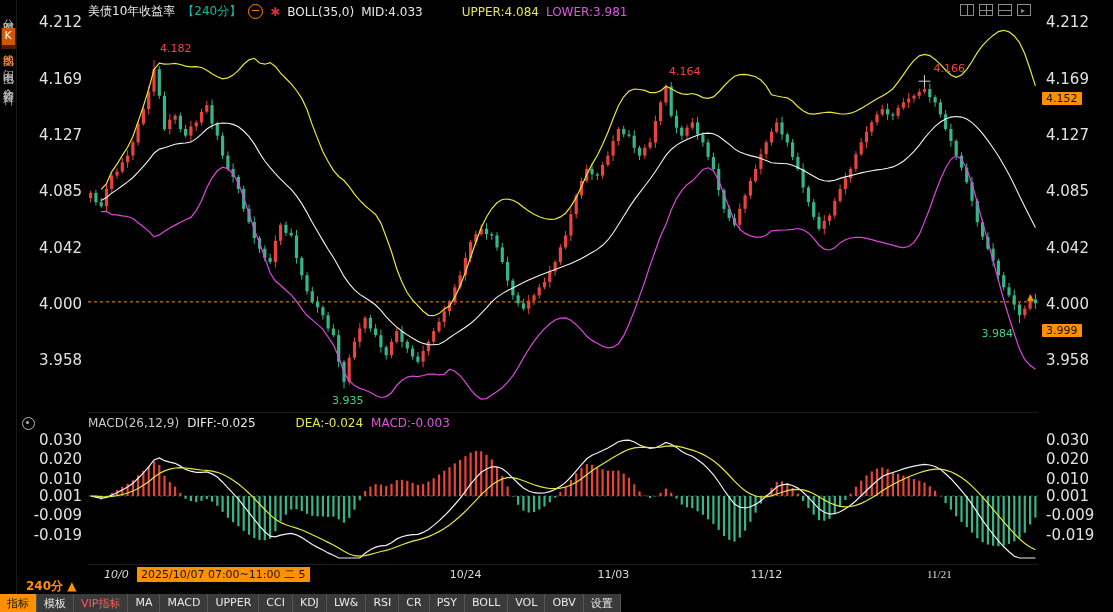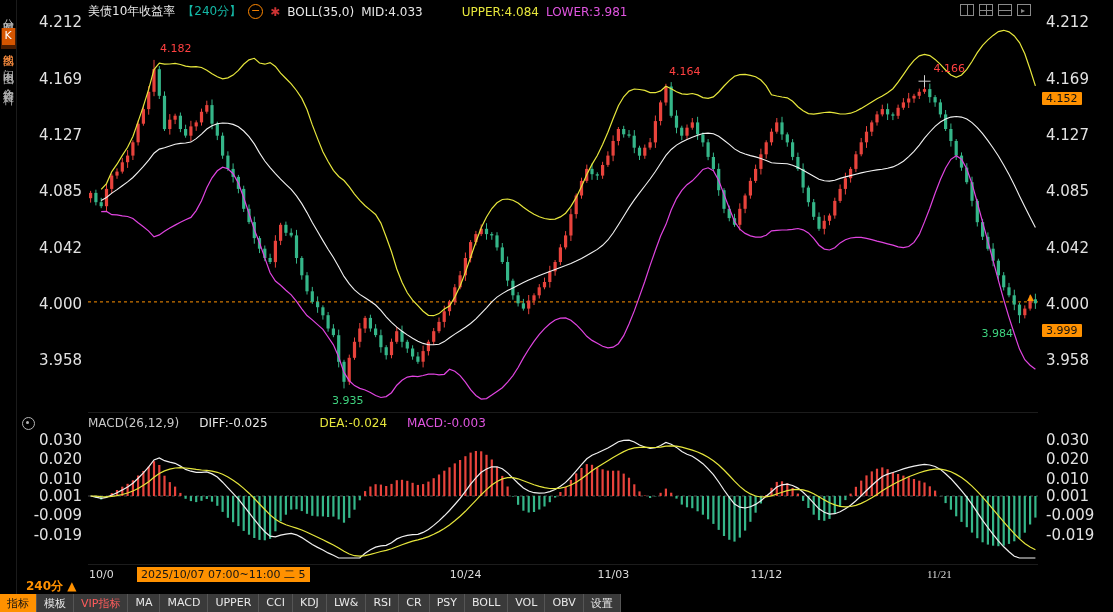--- a/index.html
+++ b/index.html
@@ -36,21 +36,21 @@
   .axlab{font-size:15px;color:#e2e2e2;}
   .hl-box{position:absolute;background:#ff9100;color:#111;font-size:11px;padding:0 4px;border-radius:1px;z-index:6;}
   .tri{position:absolute;color:#ff9100;font-size:9px;z-index:6;}
 
   #price-svg{position:absolute;left:88px;top:12px;}
   #macd-svg{position:absolute;left:88px;top:418px;}
   .pane-divider{position:absolute;left:88px;top:412px;width:950px;height:1px;background:#1c1c1c;}
   .xaxis-divider{position:absolute;left:88px;top:564px;width:950px;height:1px;background:#1c1c1c;}
 
   
-  .macd-legend{position:absolute;left:88px;top:416px;font-size:12px;display:flex;gap:20px;white-space:nowrap;z-index:5;}
+  .macd-legend{position:absolute;left:88px;top:416px;font-size:12px;display:flex;gap:8px;white-space:nowrap;z-index:5;}
   .pane-toggle{position:absolute;left:22px;top:417px;width:11px;height:11px;border:1px solid #b5b5b5;border-radius:50%;cursor:pointer;}
   .pane-toggle::after{content:"";position:absolute;left:3px;top:3px;width:3px;height:3px;background:#b5b5b5;border-radius:50%;}
 
   
   .xtick{position:absolute;top:568px;font-size:11px;color:#dcdcdc;}
   .info-box{position:absolute;left:137px;top:567px;background:#ff9100;color:#151515;font-size:11px;padding:0 4px;z-index:4;white-space:nowrap;}
 
   .period-label{position:absolute;left:26px;top:578px;color:#ff9100;font-size:12px;font-weight:bold;}
 
   
@@ -702,21 +702,21 @@
 
   <div class="pane-toggle"></div>
   <div class="macd-legend">
     <span class="t-gray">MACD(26,12,9)</span>
     <span class="t-white">DIFF:-0.025</span>
     <span class="t-yellow">DEA:-0.024</span>
     <span class="t-magenta">MACD:-0.003</span>
   </div>
 
   <div id="xaxis">
-      <div class="xtick" style="left: 89px;">10/0</div>
+      <div class="xtick" style="left: 104px; font-style: italic;">10/0</div>
       <div class="xtick" style="left: 449.722px;">10/24</div>
       <div class="xtick" style="left: 597.5px;">11/03</div>
       <div class="xtick" style="left: 750.556px;">11/12</div>
       <div class="xtick" style="left: 927px; font-family: Liberation Serif, serif;">11/21</div>
     </div>
   <div class="info-box">2025/10/07  07:00~11:00 二 5</div>
 
   <div class="period-label">
     <span>240分</span>
     <span>▲</span>

